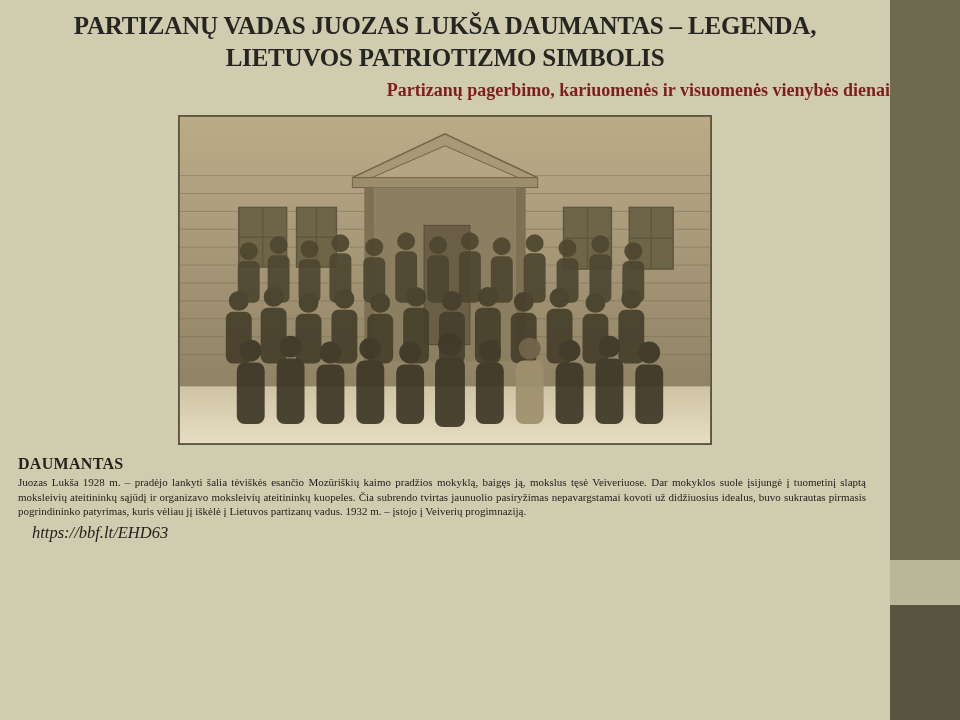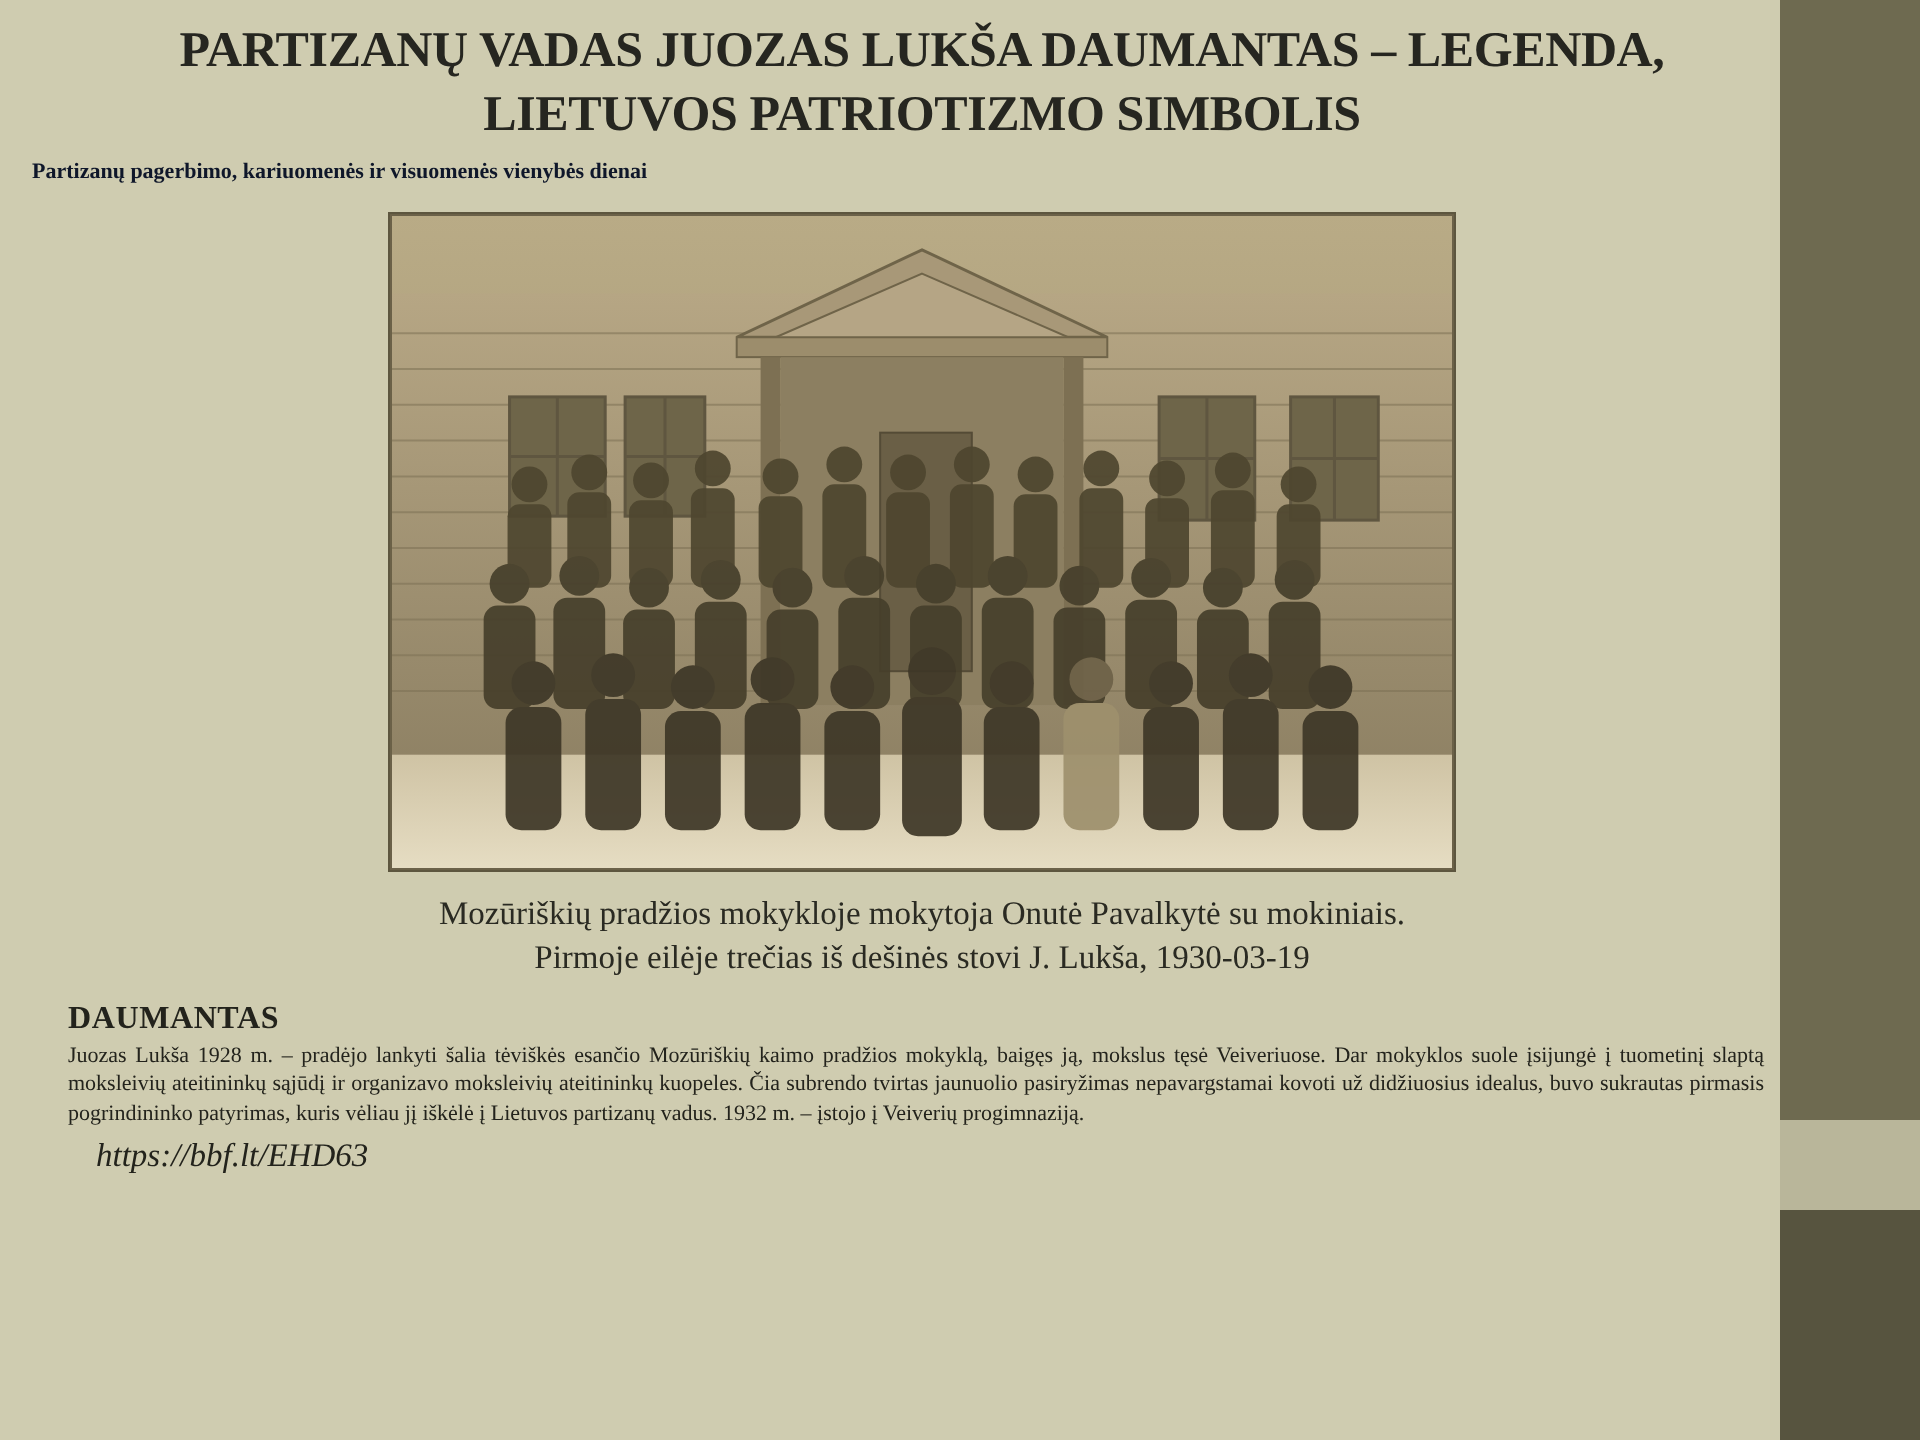--- a/index.html
+++ b/index.html
@@ -36,41 +36,41 @@
   }
   .side-strip .band3 {
     position: absolute;
     left: 0; top: 605px;
     width: 70px; height: 115px;
     background: #57543f;
   }
 
   .content {
     position: absolute;
-    left: 16px; top: 0;
+    left: 0; top: 0;
     width: 890px;
     height: 720px;
   }
 
   .title {
     margin: 0;
     padding: 10px 24px 0 24px;
     text-align: center;
     font-size: 25px;
     font-weight: bold;
     line-height: 1.28;
     color: #262620;
     letter-spacing: -0.2px;
   }
   .subtitle {
     margin: 6px 0 0 0;
-    text-align: left;
-    font-size: 11px;
+    text-align: right;
+    font-size: 18px;
     font-weight: bold;
-    color: #0f172a;
+    color: #7f1d1d;
   }
 
   .photo-wrap {
     margin: 14px auto 0 auto;
     width: 534px;
     height: 330px;
     position: relative;
   }
   .photo {
     width: 534px;
@@ -274,22 +274,18 @@
             <rect x="418" y="244" width="28" height="66" rx="8"></rect>
           <circle cx="472" cy="238" r="11"></circle>
             <rect x="458" y="250" width="28" height="60" rx="8"></rect>
         </g>
       </g>
 
       <rect x="0" y="0" width="534" height="330" fill="none" stroke="#6b6148" stroke-width="2"></rect>
     </svg>
   </div>
 
-  <div class="caption">
-    <div>Mozūriškių pradžios mokykloje mokytoja Onutė Pavalkytė su mokiniais.</div>
-    <div>Pirmoje eilėje trečias iš dešinės stovi J. Lukša, 1930-03-19</div>
-  </div>
 
   <div class="bio-head">DAUMANTAS</div>
   <div class="bio-body">Juozas Lukša 1928 m. – pradėjo lankyti šalia tėviškės esančio Mozūriškių kaimo pradžios mokyklą, baigęs ją, mokslus tęsė Veiveriuose. Dar mokyklos suole įsijungė į tuometinį slaptą moksleivių ateitininkų sąjūdį ir organizavo moksleivių ateitininkų kuopeles. Čia subrendo tvirtas jaunuolio pasiryžimas nepavargstamai kovoti už didžiuosius idealus, buvo sukrautas pirmasis pogrindininko patyrimas, kuris vėliau jį iškėlė į Lietuvos partizanų vadus. 1932 m. – įstojo į Veiverių progimnaziją.</div>
   <div class="source">https://bbf.lt/EHD63</div>
 
 </div>
 
 </body></html>

